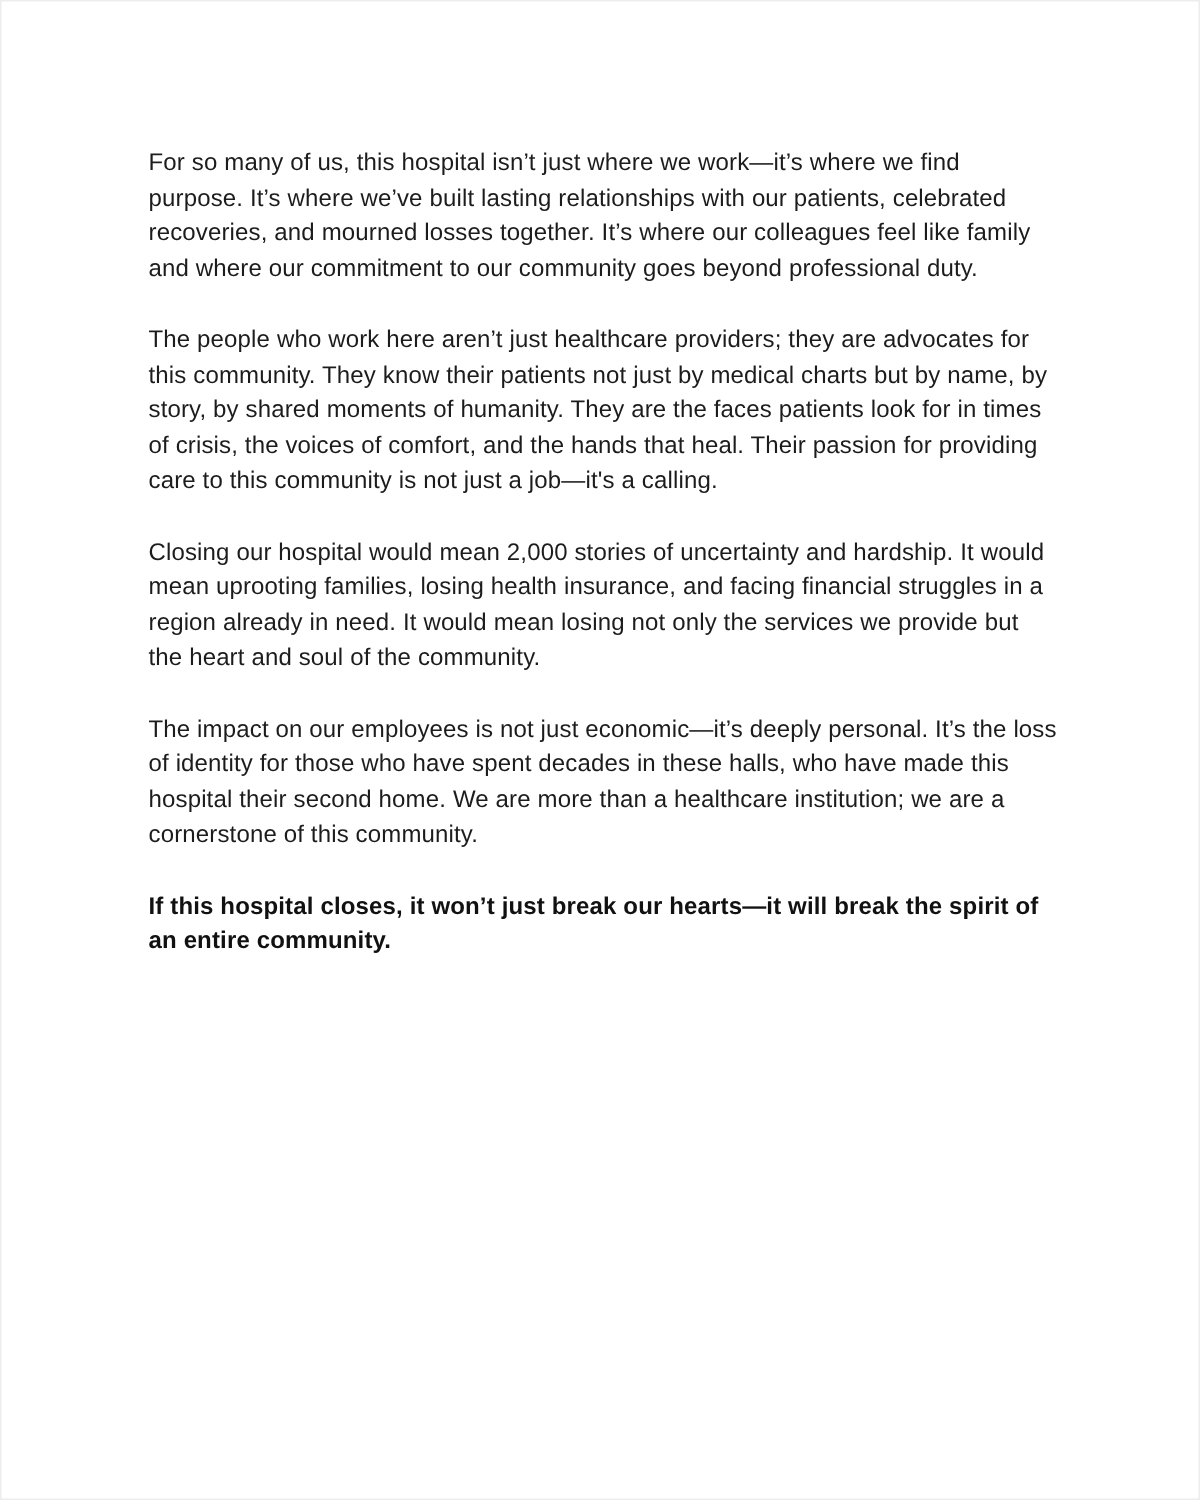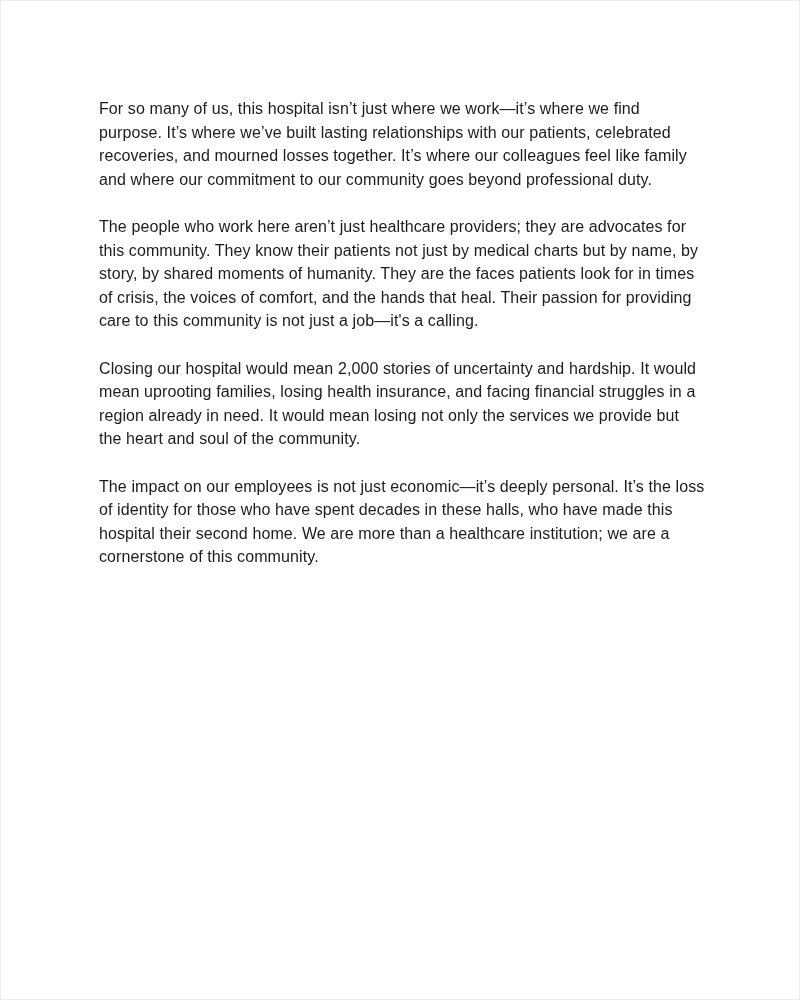--- a/index.html
+++ b/index.html
@@ -36,14 +36,15 @@
 </style>
 </head>
 <body>
 
 <div class="page">
   <div class="doc">
     <p>For so many of us, this hospital isn’t just where we work—it’s where we find purpose. It’s where we’ve built lasting relationships with our patients, celebrated recoveries, and mourned losses together. It’s where our colleagues feel like family and where our commitment to our community goes beyond professional duty.</p>
     <p>The people who work here aren’t just healthcare providers; they are advocates for this community. They know their patients not just by medical charts but by name, by story, by shared moments of humanity. They are the faces patients look for in times of crisis, the voices of comfort, and the hands that heal. Their passion for providing care to this community is not just a job—it's a calling.</p>
     <p>Closing our hospital would mean 2,000 stories of uncertainty and hardship. It would mean uprooting families, losing health insurance, and facing financial struggles in a region already in need. It would mean losing not only the services we provide but the heart and soul of the community.</p>
     <p>The impact on our employees is not just economic—it’s deeply personal. It’s the loss of identity for those who have spent decades in these halls, who have made this hospital their second home. We are more than a healthcare institution; we are a cornerstone of this community.</p>
+    <p class="bold">If this hospital closes, it won’t just break our hearts—it will break the spirit of an entire community.</p>
   </div>
 </div>
 
 </body></html>

